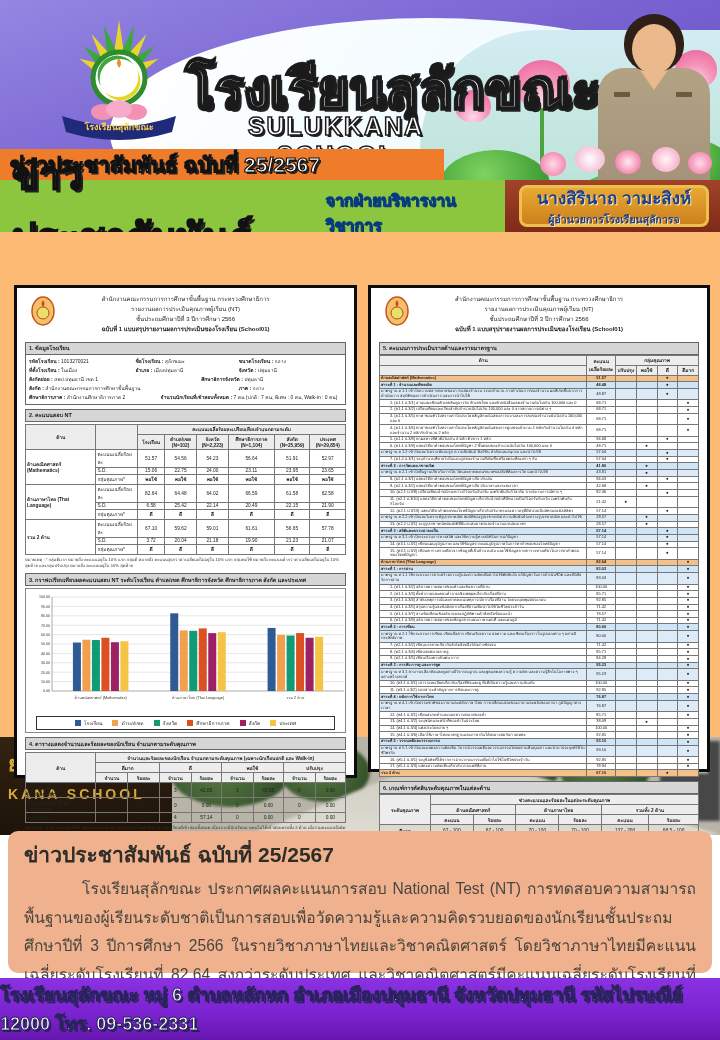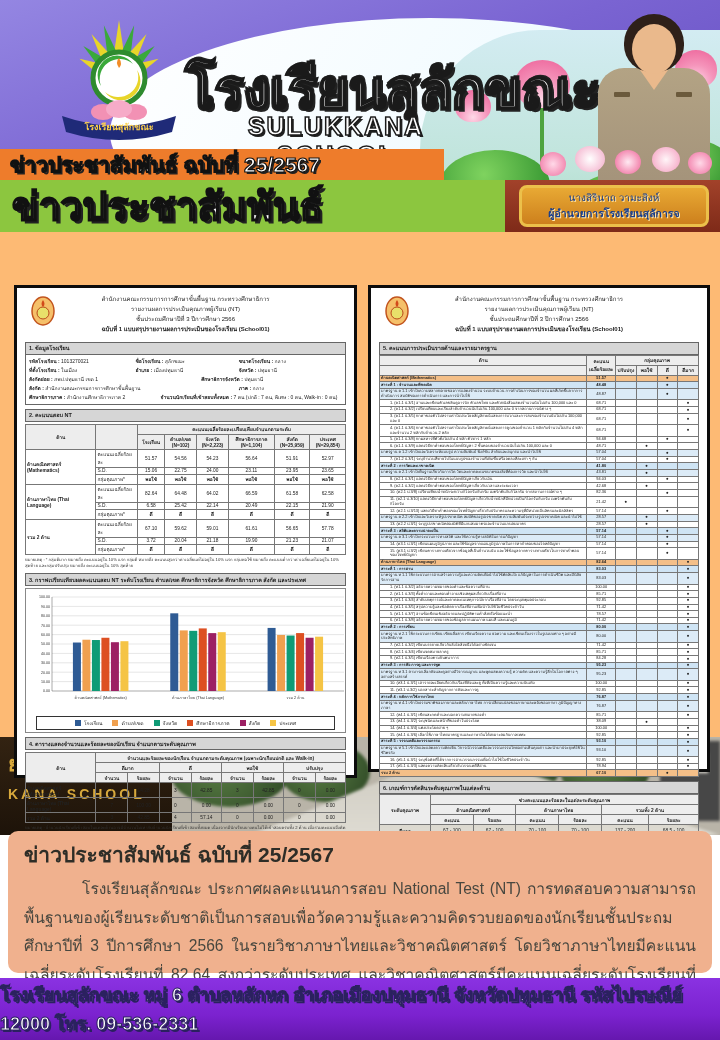--- a/index.html
+++ b/index.html
@@ -41,21 +41,21 @@
     display:flex;align-items:center;}
   .news-big{color:#fff;font-size:39px;font-weight:bold;margin-left:12px;-webkit-text-stroke:1.8px #111;
     text-shadow:3px 3px 0 #222;}
   .news-sub{color:#17c2f0;font-size:16px;font-weight:bold;margin:14px 0 0 14px;
     -webkit-text-stroke:0.8px #083a80;text-shadow:1px 1px 0 #0a2a60;}
   .plate-area{position:absolute;left:505px;top:180px;width:215px;height:52px;
     background:linear-gradient(180deg,#a2422a,#7e2a18);}
   .plate{position:absolute;left:14px;top:5px;width:190px;height:42px;border:3px solid #ecc04a;border-radius:8px;
     background:linear-gradient(180deg,#e8a934 0%,#cd801d 100%);box-sizing:border-box;
     display:flex;flex-direction:column;justify-content:center;align-items:center;}
-  .plate .name{color:#173e8f;font-size:10px;font-weight:normal;text-shadow:1px 1px 0 #ffe9b0;}
+  .plate .name{color:#173e8f;font-size:17px;font-weight:bold;text-shadow:1px 1px 0 #ffe9b0;}
   .plate .title{color:#173e8f;font-size:10.5px;font-weight:bold;text-shadow:1px 1px 0 #ffe9b0;}
   .flower{position:absolute;border-radius:50%;}
   
   .docs-area{position:absolute;left:0;top:232px;width:720px;height:603px;background:#fdba74;}
   .photo-strip{position:absolute;left:0;top:505px;width:720px;height:98px;overflow:hidden;background:#b9b4a8;}
   .photo-inner{position:absolute;inset:0;filter:blur(1.5px);}
   .sign{position:absolute;left:0;top:0;width:172px;height:98px;background:linear-gradient(180deg,#332312,#1d1309);
         color:#d8a93c;padding:10px 8px;box-sizing:border-box;}
   .sign .l1{font-size:21px;font-weight:bold;}
   .sign .l2{font-size:14px;font-weight:bold;letter-spacing:3px;margin-top:6px;}
@@ -165,20 +165,21 @@
     <div class="d-badge" style="left:24px;top:78px;"></div>
     <div class="d-badge" style="left:86px;top:78px;"></div>
   </div>
 
   <div class="issue-ribbon">
     <span>ข่าวประชาสัมพันธ์ ฉบับที่ 25/2567</span>
   </div>
 
   <div class="green-bar">
     <span class="news-big">ข่าวประชาสัมพันธ์</span>
+    <span class="news-sub">จากฝ่ายบริหารงานวิชาการ</span>
   </div>
 
   <div class="plate-area">
     <div class="plate">
       <div class="name">นางสิรินาถ วามะสิงห์</div>
       <div class="title">ผู้อำนวยการโรงเรียนสุลัการจ</div>
     </div>
   </div>
 
   <div class="flower" style="left:540px;top:152px;width:26px;height:24px;background:radial-gradient(circle,#ffd9e8,#ef6f9f);"></div>

